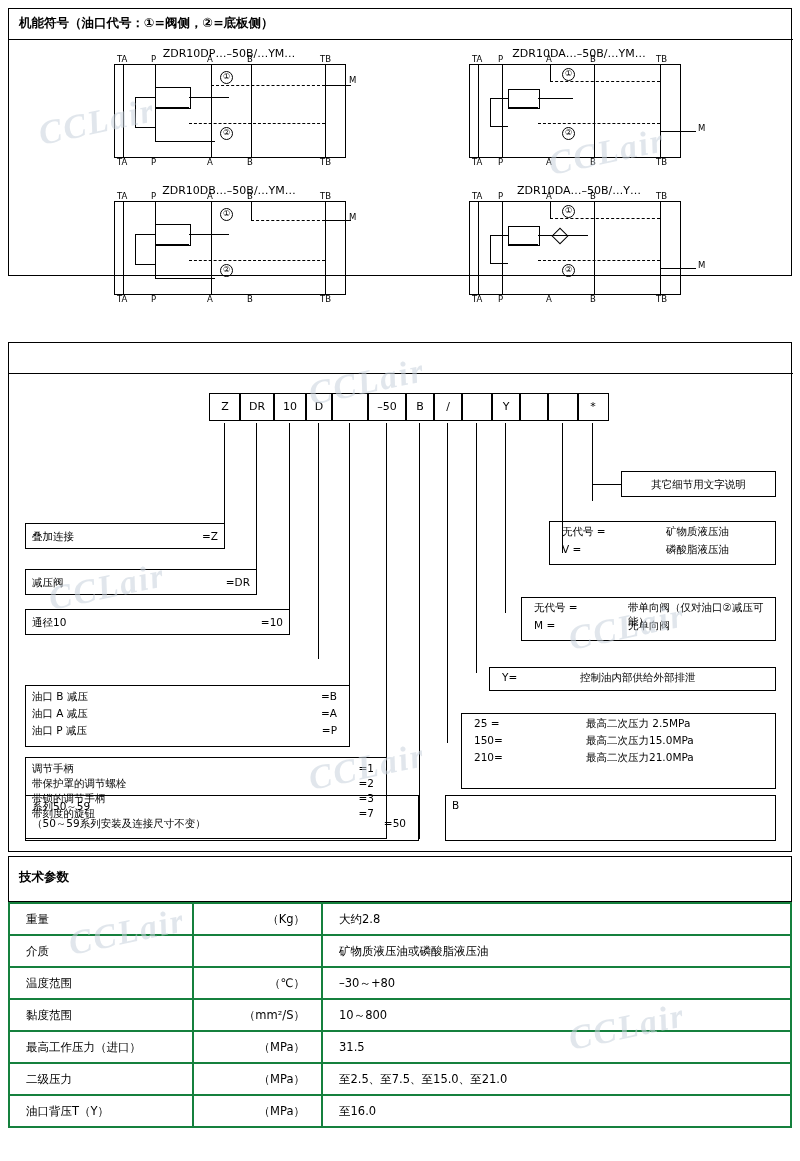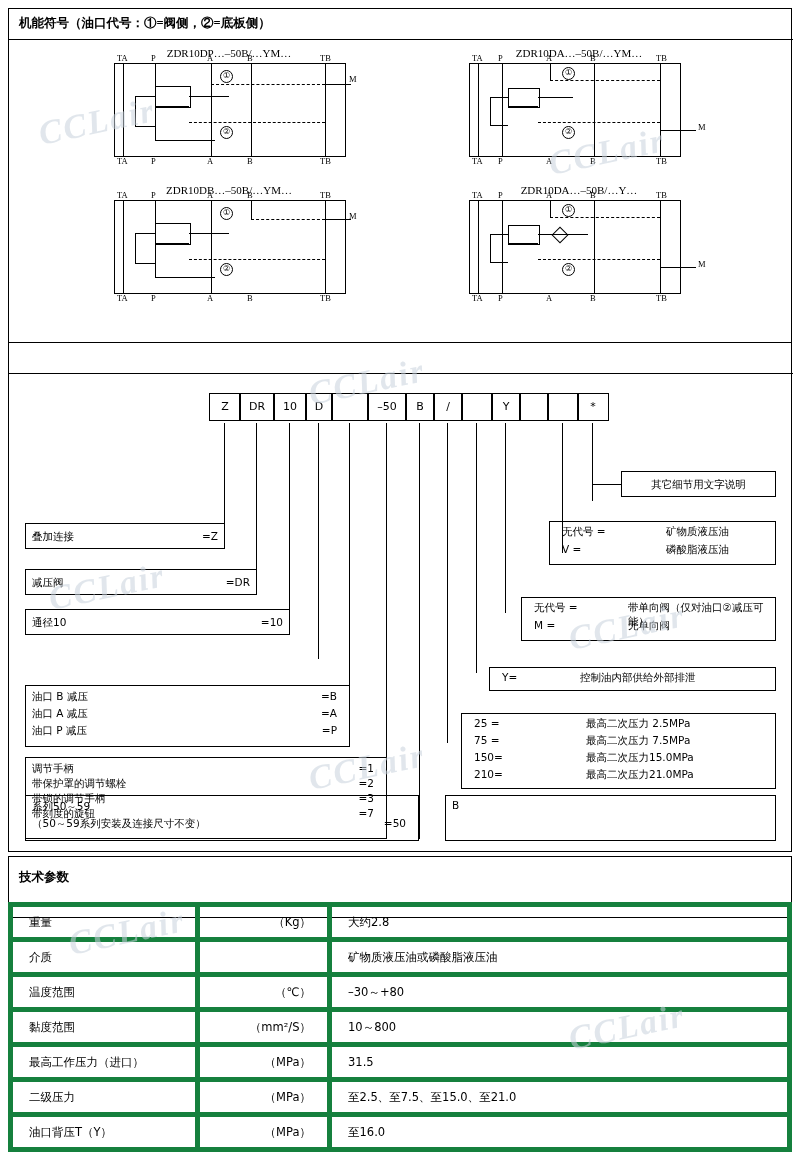--- a/index.html
+++ b/index.html
@@ -20,39 +20,39 @@
   .vln{width:1px;}
   .dash-h{position:absolute;border-top:1px dashed #000;height:0;}
   .tag{position:absolute;font-size:8.5px;}
   .circnum{position:absolute;width:11px;height:11px;border:1px solid #000;border-radius:50%;font-size:8px;line-height:10px;text-align:center;}
   .box{position:absolute;border:1px solid #000;}
   .cbox{position:absolute;border:1px solid #000;height:26px;font-size:11px;text-align:center;line-height:26px;}
   .lbl-box{position:absolute;border:1px solid #000;font-size:10.5px;padding:3px 6px;box-sizing:border-box;}
   .lbl-box .r{position:absolute;right:6px;}
   
   table.spec{border-collapse:collapse;width:100%;font-size:11.5px;}
-  table.spec td{border:5px solid #15803d;padding:4px 16px;height:22px;}
+  table.spec td{border:2px solid #15803d;padding:4px 16px;height:22px;}
   .tl{width:150px;}
   .tu{width:95px;text-align:right;}
 </style>
 </head>
 <body>
 
 <div class="page">
 
   <div class="wm" style="left:30px;top:95px;transform:rotate(-12deg);">CCLair</div>
   <div class="wm" style="left:540px;top:125px;transform:rotate(-12deg);">CCLair</div>
   <div class="wm" style="left:300px;top:355px;transform:rotate(-12deg);">CCLair</div>
   <div class="wm" style="left:40px;top:560px;transform:rotate(-12deg);">CCLair</div>
   <div class="wm" style="left:560px;top:600px;transform:rotate(-12deg);">CCLair</div>
   <div class="wm" style="left:300px;top:740px;transform:rotate(-12deg);">CCLair</div>
   <div class="wm" style="left:60px;top:905px;transform:rotate(-12deg);">CCLair</div>
   <div class="wm" style="left:560px;top:1000px;transform:rotate(-12deg);">CCLair</div>
 
-  <div class="sec" style="position:absolute;left:0;top:0;width:784px;height:366px;font-family:Liberation Serif, serif;">
+  <div class="sec" style="position:absolute;left:0;top:0;width:784px;height:268px;">
     <div class="sec-title">机能符号（油口代号：①=阀侧，②=底板侧）</div>
     <div class="divider" style="position:absolute;left:0;top:30px;width:784px;"></div>
 
     <div class="sym-grid" style="position:absolute;left:0;top:30px;width:784px;">
 
       <div class="sym-cell" style="left:75px;top:8px;width:290px;">
         <div class="sym-label">ZDR10DP…–50B/…YM…</div>
         <div class="frame" style="left:15px;width:230px;height:92px;margin-left:15px;">
           <div class="tag" style="left:2px;top:-11px;">TA</div>
           <div class="tag" style="left:36px;top:-11px;">P</div>
@@ -291,39 +291,35 @@
           <span style="position:absolute;left:84px;">控制油内部供给外部排泄</span>
         </div>
     </div>
 
     <div class="lbl-box" style="left:452px;top:370px;width:315px;height:76px;padding:3px 6px;">
       <div style="position:relative;height:17px;">
           <span style="position:absolute;left:6px;">25 =</span>
           <span style="position:absolute;left:118px;">最高二次压力 2.5MPa</span>
         </div>
       <div style="position:relative;height:17px;">
-          <span style="position:absolute;left:6px;">75 =</span>
-          <span style="position:absolute;left:118px;">最高二次压力 7.5MPa</span>
-        </div>
-      <div style="position:relative;height:17px;">
           <span style="position:absolute;left:6px;">150=</span>
           <span style="position:absolute;left:118px;">最高二次压力15.0MPa</span>
         </div>
       <div style="position:relative;height:17px;">
           <span style="position:absolute;left:6px;">210=</span>
           <span style="position:absolute;left:118px;">最高二次压力21.0MPa</span>
         </div>
     </div>
 
     <div class="lbl-box" style="left:436px;top:452px;width:331px;height:46px;padding:3px 6px;">
       <span>B</span>
     </div>
   </div>
 
-  <div class="sec" style="position:absolute;left:0;top:848px;width:784px;height:62px;">
+  <div class="sec" style="position:absolute;left:0;top:848px;width:784px;height:46px;">
     <div class="sec-title" style="padding:12px 10px;">技术参数</div>
   </div>
 
   <div style="position:absolute;left:0;top:894px;width:784px;">
     <table class="spec">
       <tbody>
         <tr>
           <td class="tl">重量</td>
           <td class="tu">（Kg）</td>
           <td>大约2.8</td>

